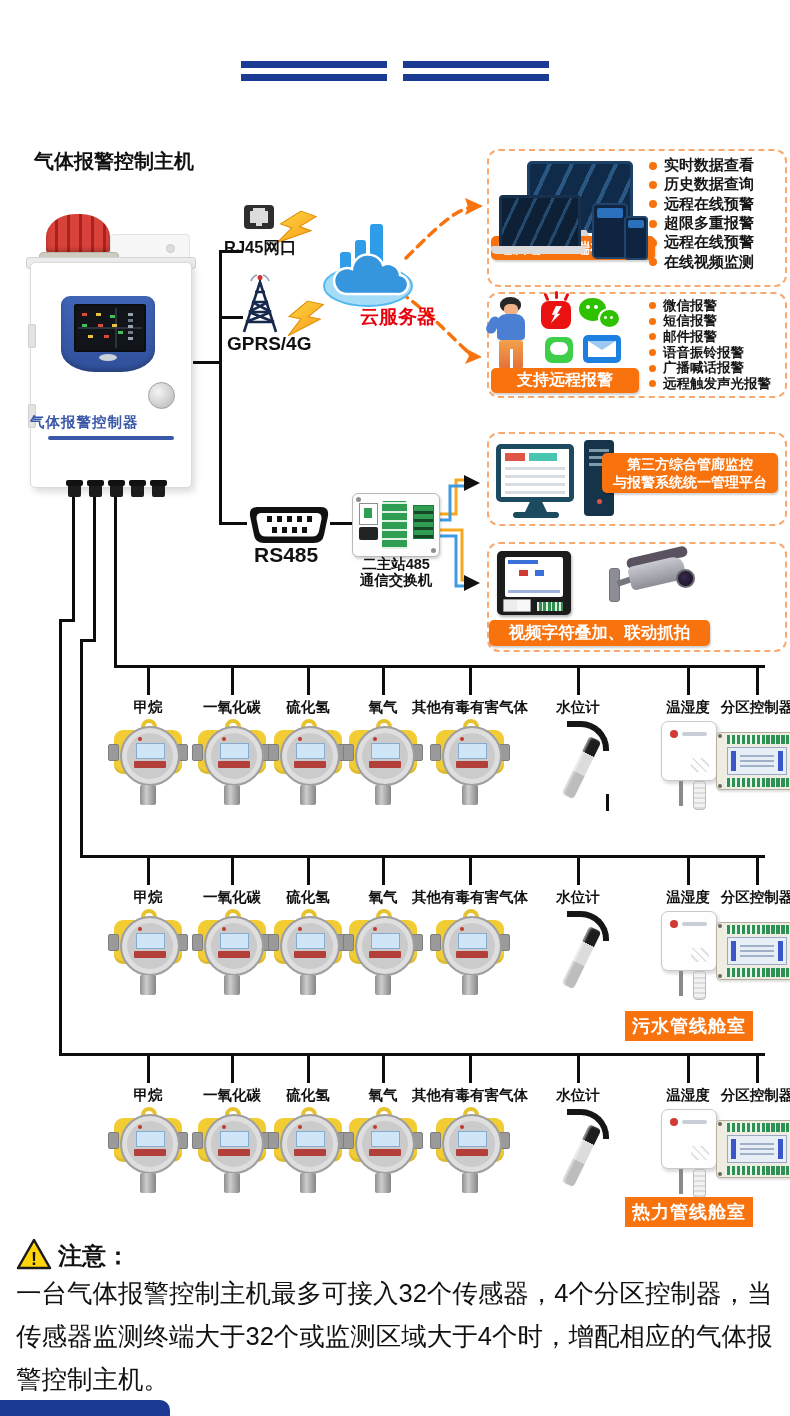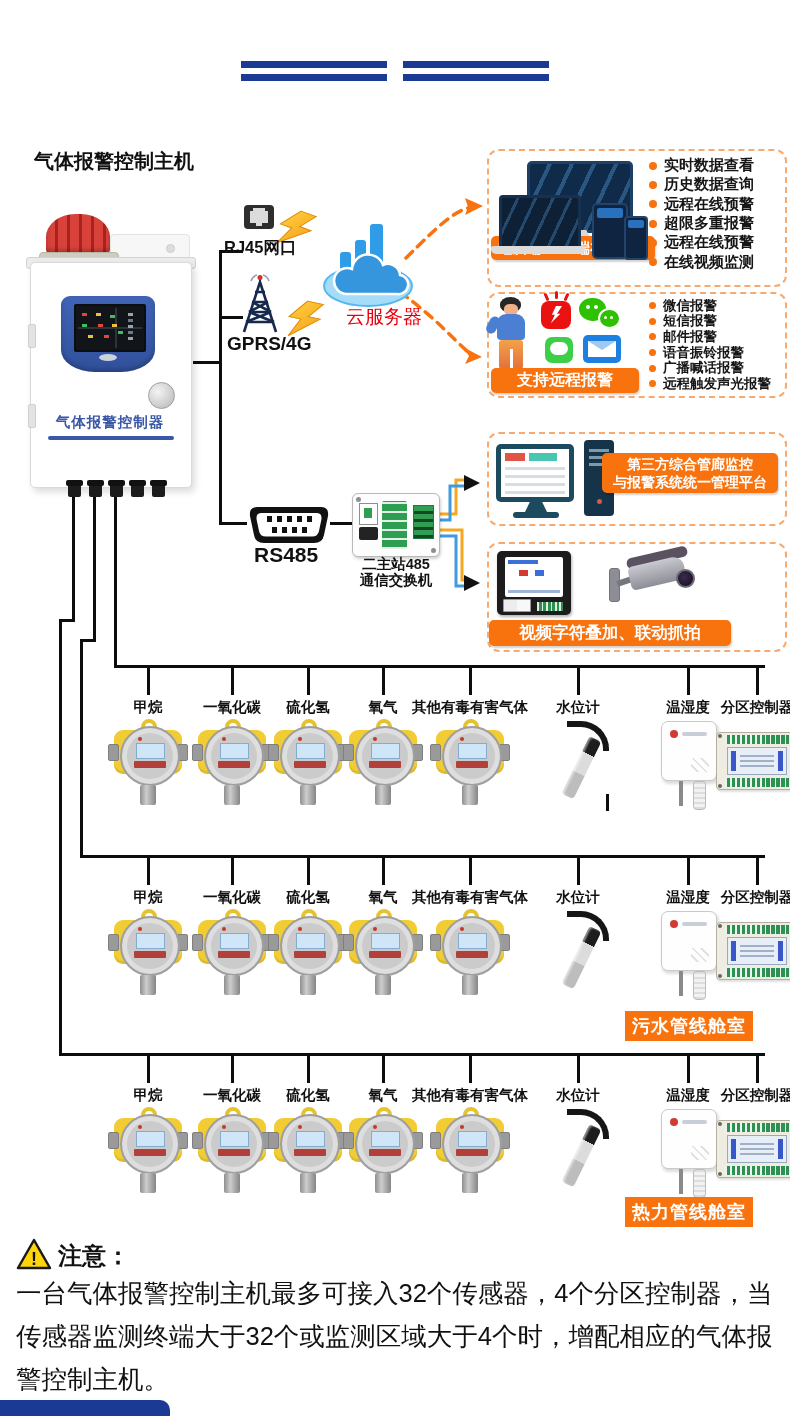--- a/index.html
+++ b/index.html
@@ -27,27 +27,27 @@
   .ct-panel{position:absolute;left:33px;top:84px;width:94px;height:76px;background:linear-gradient(#4064b6,#31509b);
      border-radius:9px 9px 34px 34px/9px 9px 22px 22px;box-shadow:inset 0 -3px 5px rgba(0,0,0,.2)}
   .ct-screen{position:absolute;left:13px;top:8px;width:68px;height:44px;background:#11151a;border:2px solid #0a0d11;border-radius:2px;overflow:hidden}
   .ct-grid{position:absolute;inset:2px;background:linear-gradient(90deg,transparent 58%,#2c333c 58% 61%,transparent 61%),linear-gradient(0deg,transparent 48%,#2c333c 48% 52%,transparent 52%)}
   .ct-dots{position:absolute;width:5px;height:3px;background:#e04838;top:7px;left:6px;
      box-shadow:14px 0 0 #e8c23a,28px 2px 0 #3fbf58,0 11px 0 #3fbf58,16px 11px 0 #e04838,30px 11px 0 #e8c23a,
      6px 22px 0 #e8c23a,22px 22px 0 #e04838,36px 18px 0 #3fbf58,46px 0 0 #9aa4b0,46px 6px 0 #6f7a86,46px 12px 0 #9aa4b0,46px 18px 0 #6f7a86,46px 24px 0 #9aa4b0}
   .ct-oval{position:absolute;left:38px;top:58px;width:18px;height:7px;background:#ccd2d9;border-radius:50%}
   .ct-knob{position:absolute;left:120px;top:170px;width:25px;height:25px;border-radius:50%;border:1px solid #9e9e9e;
      background:radial-gradient(circle at 35% 35%,#f4f4f4,#b5b5b5)}
-  .ct-name{position:absolute;left:2px;top:201px;width:160px;text-align:center;color:#3a57a8;font-size:14.5px;font-weight:bold;letter-spacing:1px}
+  .ct-name{position:absolute;left:2px;top:201px;width:160px;text-align:left;color:#3a57a8;font-size:14.5px;font-weight:bold;letter-spacing:1px}
   .ct-line{position:absolute;left:20px;top:224px;width:126px;height:4px;background:#3a57a8;border-radius:2px}
   .ct-gland{position:absolute;top:268px;width:13px;height:17px;background:#1c1c1c;border-radius:2px}
   .ct-gland:before{content:"";position:absolute;left:-2px;top:0;width:17px;height:6px;background:#111;border-radius:2px}
   
   .net-label{position:absolute;font-weight:bold;color:#111;z-index:2;white-space:nowrap}
-  .cloud-label{position:absolute;left:346px;top:304px;width:104px;font-size:19px;font-weight:normal;color:#e8000d;z-index:2}
+  .cloud-label{position:absolute;left:346px;top:304px;width:104px;text-align:center;font-size:19px;font-weight:bold;color:#e8000d;z-index:2}
   .switch-label{position:absolute;left:334px;top:556px;width:124px;text-align:center;font-size:14.5px;font-weight:bold;line-height:16px;z-index:2}
   
   .switch{position:absolute;left:352px;top:493px;width:86px;height:62px;background:#fdfdfd;border:1px solid #b9b9b9;border-radius:6px;box-shadow:1px 2px 3px rgba(0,0,0,.18);z-index:2}
   .sw-pcbl{position:absolute;left:6px;top:9px;width:17px;height:20px;background:#fff;border:1px solid #8e8e8e}
   .sw-pcbl:after{content:"";position:absolute;left:4px;top:4px;width:8px;height:10px;background:#2f9e52}
   .sw-black{position:absolute;left:6px;top:33px;width:19px;height:13px;background:#232323;border-radius:2px}
   .sw-board{position:absolute;left:29px;top:7px;width:25px;height:48px;background:#2f9e52;border-radius:2px;
      background-image:repeating-linear-gradient(0deg,rgba(255,255,255,.85) 0 2px,transparent 2px 9px)}
   .sw-term{position:absolute;right:5px;top:11px;width:19px;height:32px;background:#2f9e52;border:1px solid #1e7a3c;
      background-image:repeating-linear-gradient(0deg,rgba(0,0,0,.55) 0 3px,transparent 3px 8px)}
@@ -441,21 +441,21 @@
     <div class="vbox-term"></div>
       <div class="vbox-conn"></div>
   </div>
   <div class="camera">
     <div class="cam-bracket"></div>
       <div class="cam-arm"></div>
     <div class="cam-hood"></div>
       <div class="cam-body"></div>
       <div class="cam-lens"></div>
   </div>
-  <div class="panel-tag" style="left:489px;top:620px;width:242px;height:26px;font-size:16.5px">视频字符叠加、联动抓拍</div>
+  <div class="panel-tag" style="left:489px;top:620px;width:221px;height:26px;font-size:16.5px">视频字符叠加、联动抓拍</div>
 
   <div class="row-tag" style="left:625px;top:1011px;width:128px;height:30px;font-size:18px">污水管线舱室</div>
   <div class="row-tag" style="left:625px;top:1197px;width:128px;height:30px;font-size:18px">热力管线舱室</div>
 
   <svg class="abs" style="left:16px;top:1238px;z-index:2" width="36" height="32" viewBox="0 0 36 32">
     <polygon points="18,2 34,30 2,30" fill="#ffd40a" stroke="#1a1a1a" stroke-width="2.5" stroke-linejoin="round"></polygon>
     <text x="18" y="27" text-anchor="middle" font-size="18" font-weight="bold" fill="#111">!</text>
   </svg>
   <div class="note-title">注意：</div>
   <div class="note-body">一台气体报警控制主机最多可接入32个传感器，4个分区控制器，当传感器监测终端大于32个或监测区域大于4个时，增配相应的气体报警控制主机。</div>

